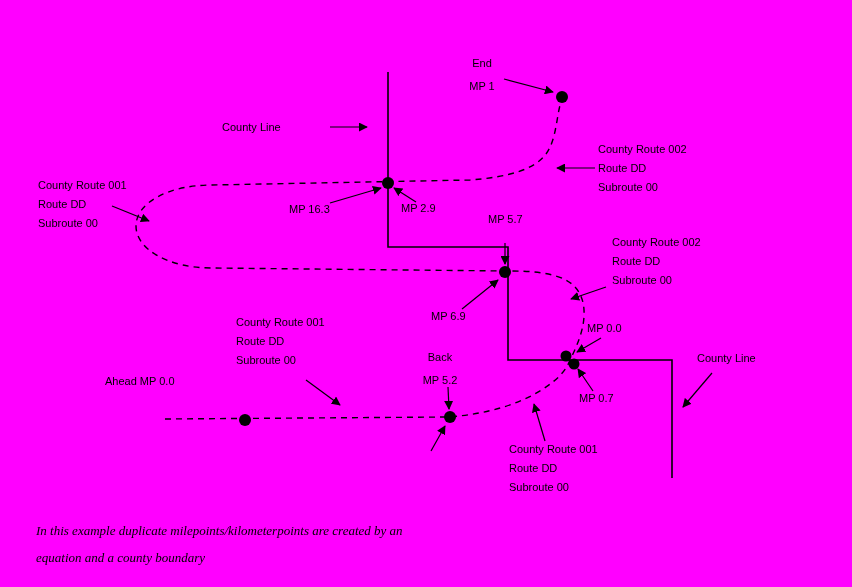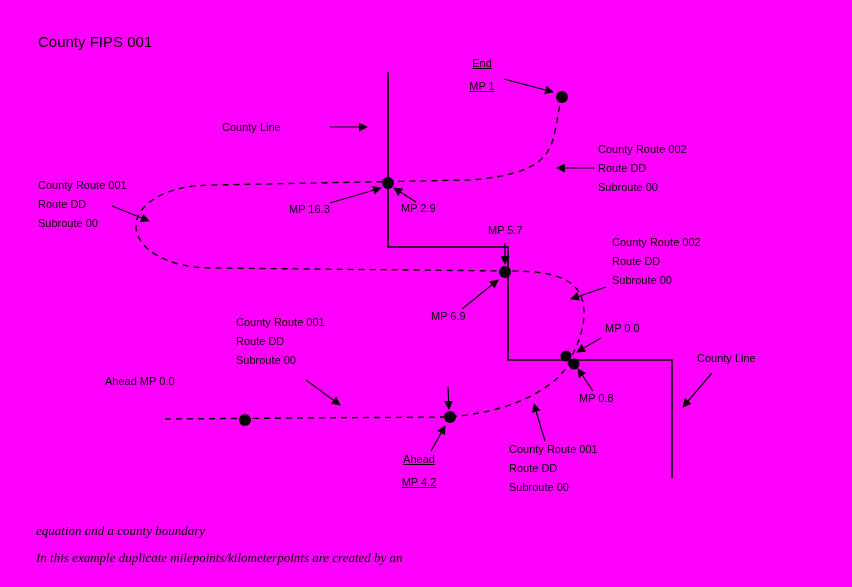--- a/index.html
+++ b/index.html
@@ -11,21 +11,21 @@
     font-family:"Liberation Sans", sans-serif;
     color:#000;
   }
   .diagram { position:absolute; left:0; top:0; width:852px; height:587px; }
   .county { fill:none; stroke:#000; stroke-width:1.6; }
   .route  { fill:none; stroke:#000; stroke-width:1.4; stroke-dasharray:6 5; }
   .arrow  { stroke:#000; stroke-width:1.2; }
   .dot    { fill:#000; stroke:none; }
   .lbl { position:absolute; font-size:11px; line-height:19px; white-space:nowrap; }
   .fips { font-size:15px; }
-  .center { text-align:center;text-decoration:underline; }
+  .center { text-align:center; }
   .two { line-height:23px; }
   .ln { display:block; }
   .caption {
     position:absolute;
     font-family:"Liberation Serif", serif;
     font-style:italic;
     font-size:13px;
     line-height:27px;
   }
 </style>
@@ -75,42 +75,41 @@
 
     <circle class="dot" cx="562" cy="97" r="6"></circle>
     <circle class="dot" cx="388" cy="183" r="6"></circle>
     <circle class="dot" cx="505" cy="272" r="6"></circle>
     <circle class="dot" cx="566" cy="356" r="5.5"></circle>
     <circle class="dot" cx="574" cy="364" r="5.5"></circle>
     <circle class="dot" cx="450" cy="417" r="6"></circle>
     <circle class="dot" cx="245" cy="420" r="6"></circle>
   </svg>
 
-  <div class="lbl fips" style="left:38px;top:32px">County FIPS 001</div>
 
   <div class="lbl center two" style="left:450px;top:52px;width:64px">
     <span class="ln">End</span>
     <span class="ln">MP 1</span>
   </div>
 
   <div class="lbl" style="left:222px;top:118px">County Line</div>
   <div class="lbl" style="left:697px;top:349px">County Line</div>
 
   <div class="lbl" style="left:38px;top:176px">
     <span class="ln">County Route 001</span>
     <span class="ln">Route DD</span>
     <span class="ln">Subroute 00</span>
   </div>
 
   <div class="lbl" style="left:289px;top:200px">MP 16.3</div>
   <div class="lbl" style="left:401px;top:199px">MP 2.9</div>
-  <div class="lbl" style="left:488px;top:221px">MP 5.7</div>
+  <div class="lbl" style="left:488px;top:210px">MP 5.7</div>
   <div class="lbl" style="left:431px;top:307px">MP 6.9</div>
-  <div class="lbl" style="left:605px;top:319px">MP 0.0</div>
-  <div class="lbl" style="left:579px;top:389px">MP 0.8</div>
+  <div class="lbl" style="left:587px;top:319px">MP 0.0</div>
+  <div class="lbl" style="left:579px;top:389px">MP 0.7</div>
 
   <div class="lbl" style="left:598px;top:140px">
     <span class="ln">County Route 002</span>
     <span class="ln">Route DD</span>
     <span class="ln">Subroute 00</span>
   </div>
 
   <div class="lbl" style="left:612px;top:233px">
     <span class="ln">County Route 002</span>
     <span class="ln">Route DD</span>
@@ -118,29 +117,29 @@
   </div>
 
   <div class="lbl" style="left:236px;top:313px">
     <span class="ln">County Route 001</span>
     <span class="ln">Route DD</span>
     <span class="ln">Subroute 00</span>
   </div>
 
   <div class="lbl" style="left:105px;top:372px">Ahead MP 0.0</div>
 
-  <div class="lbl center two" style="left:386px;top:448px;width:66px">
-    <span class="ln">Ahead</span>
-    <span class="ln">MP 4.2</span>
+  <div class="lbl center two" style="left:410px;top:346px;width:60px">
+    <span class="ln">Back</span>
+    <span class="ln">MP 5.2</span>
   </div>
 
   <div class="lbl" style="left:509px;top:440px">
     <span class="ln">County Route 001</span>
     <span class="ln">Route DD</span>
     <span class="ln">Subroute 00</span>
   </div>
 
   <div class="caption" style="left:36px;top:517px">
+    <span class="ln">In this example duplicate milepoints/kilometerpoints are created by an</span>
     <span class="ln">equation and a county boundary</span>
-    <span class="ln">In this example duplicate milepoints/kilometerpoints are created by an</span>
   </div>
 
 </div>
 
 </body></html>

